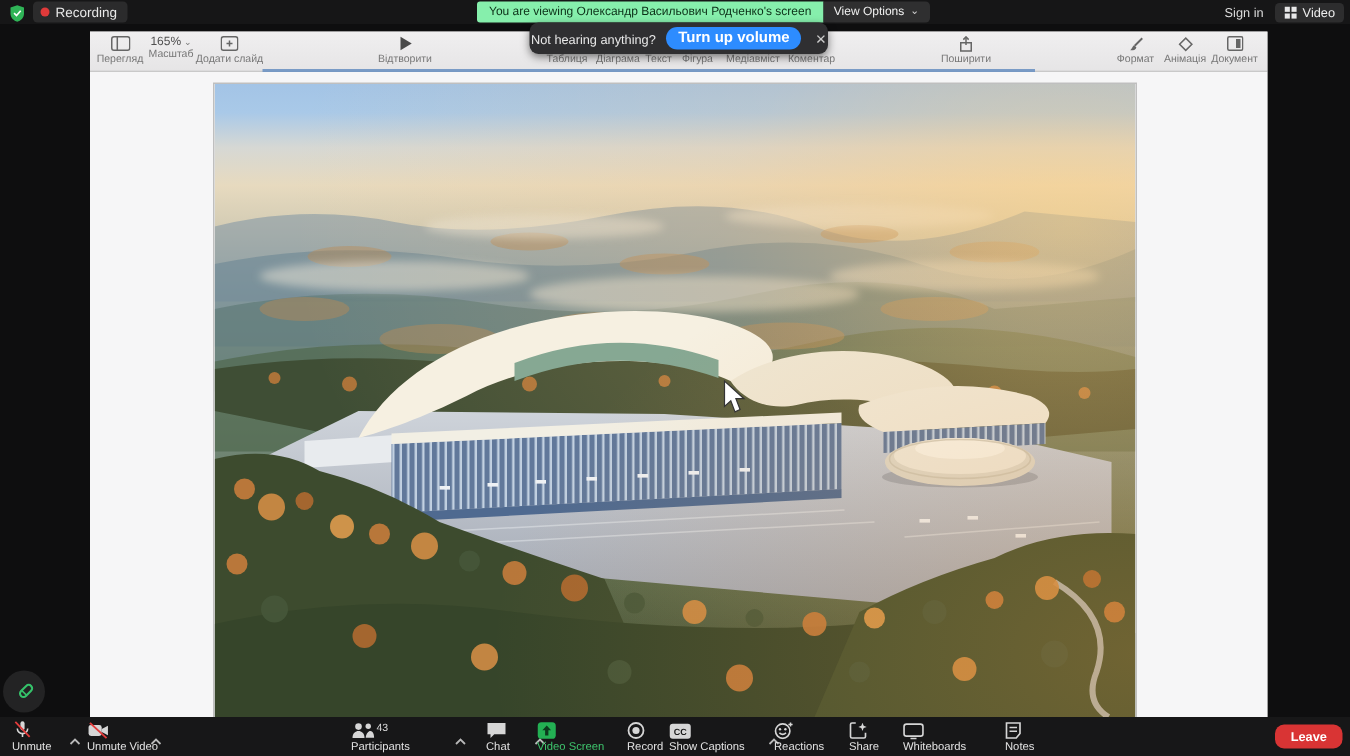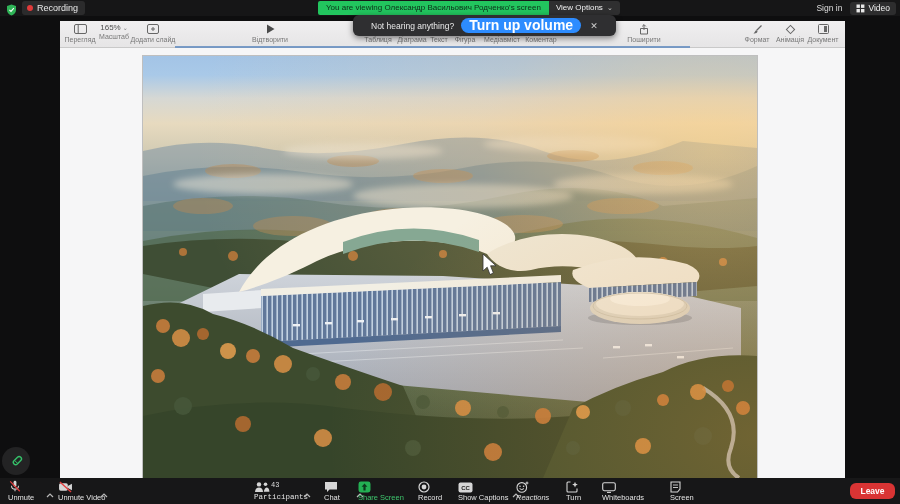--- a/index.html
+++ b/index.html
@@ -8,36 +8,36 @@
   .screen { position:relative; width:900px; height:504px; background:#0e0e0f; overflow:hidden; }
 
   
   .topbar { position:absolute; left:0; top:0; width:900px; height:16px; background:#161617; z-index:40; }
   .rec-chip { position:absolute; left:22px; top:1px; height:14px; display:flex; align-items:center; gap:4px;
               background:#2b2b2c; border-radius:3px; padding:0 7px 0 5px; }
   .rec-dot { width:6px; height:6px; border-radius:50%; background:#e03a3a; }
   .rec-label { font-size:9px; color:#e8e8e8; }
   .shield { position:absolute; left:6px; top:2px; }
   .banner-group { position:absolute; left:318px; top:1px; height:14px; display:flex; }
-  .banner { background:#22c55e; color:#0c3018; font-size:8px; line-height:14px; padding:0 8px;
+  .banner { background:#86efac; color:#0c3018; font-size:8px; line-height:14px; padding:0 8px;
             border-radius:2px 0 0 2px; white-space:nowrap;text-align:right; }
   .view-options { background:#2f2f30; color:#f0f0f0; font-size:8px; line-height:14px; padding:0 7px;
                   border-radius:0 3px 3px 0; display:flex; align-items:center; gap:4px; cursor:default; }
   .vo-caret { font-size:7px; color:#cfcfcf; line-height:14px; }
   .top-right { position:absolute; right:4px; top:1px; height:14px; display:flex; align-items:center; gap:8px; }
   .signin { color:#dddddd; font-size:8.5px; }
   .view-chip { background:#2d2d2e; border-radius:3px; height:13px; display:flex; align-items:center;
                gap:3px; padding:0 6px; color:#f0f0f0; font-size:8.5px; }
 
   
   .toast { position:absolute; left:353px; top:15px; height:21px; z-index:50; background:#2f2f31;
-           border-radius:6px; display:flex; align-items:center; gap:7px; padding:0 18px;
+           border-radius:6px; display:flex; align-items:center; gap:7px; padding:0 1px;
            box-shadow:0 2px 6px rgba(0,0,0,.5); }
   .toast-msg { color:#e9e9e9; font-size:8.5px; white-space:nowrap; }
-  .toast-btn { background:#2d8cff; color:#ffffff; font-size:14px; font-weight:bold; line-height:15px;
+  .toast-btn { background:#2d8cff; color:#ffffff; font-size:10px; font-weight:bold; line-height:15px;
                padding:0 8px; border-radius:8px; white-space:nowrap; }
   .toast-close { color:#cccccc; font-size:9px; padding-left:2px; }
 
   
   .app-window { position:absolute; left:60px; top:21px; width:785px; height:457px; background:#f5f5f6;
                 z-index:10; overflow:hidden; }
   .app-toolbar { position:absolute; left:0; top:0; width:785px; height:27px;
                  background:linear-gradient(#f0eff0,#e6e5e6); border-bottom:1px solid #c9c9c9; }
   .blue-line { position:absolute; left:115px; top:25px; width:515px; height:2px; background:#6d92c2; opacity:.9; }
   .kt-item { position:absolute; top:2px; display:flex; flex-direction:column; align-items:center; gap:1px; }
@@ -448,21 +448,21 @@
           </svg>
       </span>
       <span class="bb-label">Unmute Video</span>
     </div>
     <span class="bb-chev" style="left:100px;">
       <svg width="8" height="5" viewBox="0 0 8 5">
           <polyline points="1,4 4,1 7,4" fill="none" stroke="#b8b8b8" stroke-width="1.2"></polyline>
         </svg>
     </span>
 
-    <div class="bb-item" style="left:254px;width:58px;font-family:Liberation Mono, monospace;">
+    <div class="bb-item" style="left:234px;width:58px;">
       <span class="bb-icon">
         <svg width="16" height="12" viewBox="0 0 16 12">
             <circle cx="5" cy="3.4" r="2.2" fill="#d6d6d6"></circle>
             <path d="M1,11 C1,7.8 3,6.4 5,6.4 C7,6.4 9,7.8 9,11 Z" fill="#d6d6d6"></path>
             <circle cx="11.5" cy="3.2" r="1.8" fill="#d6d6d6"></circle>
             <path d="M9.8,10.8 C10.2,7.6 12,6.2 13,6.4 C14.4,6.6 15.4,8 15.4,10.8 Z" fill="#d6d6d6"></path>
           </svg>
         <span class="pcount">43</span>
       </span>
       <span class="bb-label">Participants</span>
@@ -487,89 +487,89 @@
         </svg>
     </span>
 
     <div class="bb-item" style="left:358px;width:58px;">
       <span class="bb-icon">
         <svg width="13" height="12" viewBox="0 0 13 12">
             <rect x="0.5" y="0.5" width="12" height="11" rx="2.4" fill="#23b053"></rect>
             <path d="M6.5,2.6 L9.4,5.8 H7.6 V9.4 H5.4 V5.8 H3.6 Z" fill="#0c3a1d"></path>
           </svg>
       </span>
-      <span class="bb-label green">Share Screen</span>
+      <span class="bb-label green">Video Screen</span>
     </div>
 
     <div class="bb-item" style="left:418px;width:40px;">
       <span class="bb-icon">
         <svg width="12" height="12" viewBox="0 0 12 12">
             <circle cx="6" cy="6" r="5" fill="none" stroke="#d6d6d6" stroke-width="1.2"></circle>
             <circle cx="6" cy="6" r="2.4" fill="#d6d6d6"></circle>
           </svg>
       </span>
       <span class="bb-label">Record</span>
     </div>
 
-    <div class="bb-item" style="left:458px;width:56px;">
+    <div class="bb-item" style="left:446px;width:56px;">
       <span class="bb-icon">
         <svg width="15" height="11" viewBox="0 0 15 11">
             <rect x="0.5" y="0.5" width="14" height="10" rx="2" fill="#d6d6d6"></rect>
             <text x="7.5" y="8" text-anchor="middle" font-size="6" font-weight="bold" fill="#1a1a1a" font-family="Liberation Sans, sans-serif">CC</text>
           </svg>
       </span>
       <span class="bb-label">Show Captions</span>
     </div>
     <span class="bb-chev" style="left:512px;">
       <svg width="8" height="5" viewBox="0 0 8 5">
           <polyline points="1,4 4,1 7,4" fill="none" stroke="#b8b8b8" stroke-width="1.2"></polyline>
         </svg>
     </span>
 
-    <div class="bb-item" style="left:516px;width:44px;font-style:italic;">
+    <div class="bb-item" style="left:516px;width:44px;">
       <span class="bb-icon">
         <svg width="13" height="12" viewBox="0 0 13 12">
             <circle cx="5.8" cy="6.4" r="4.8" fill="none" stroke="#d6d6d6" stroke-width="1.1"></circle>
             <circle cx="4" cy="5.2" r="0.8" fill="#d6d6d6"></circle>
             <circle cx="7.6" cy="5.2" r="0.8" fill="#d6d6d6"></circle>
             <path d="M3.6,7.6 Q5.8,9.6 8,7.6" fill="none" stroke="#d6d6d6" stroke-width="1"></path>
             <line x1="11" y1="0.6" x2="11" y2="3.4" stroke="#d6d6d6" stroke-width="1"></line>
             <line x1="9.6" y1="2" x2="12.4" y2="2" stroke="#d6d6d6" stroke-width="1"></line>
           </svg>
       </span>
       <span class="bb-label">Reactions</span>
     </div>
 
     <div class="bb-item" style="left:566px;width:30px;">
       <span class="bb-icon">
         <svg width="12" height="12" viewBox="0 0 12 12">
             <path d="M4.5,1 H2 Q1,1 1,2 V10 Q1,11 2,11 H10 Q11,11 11,10 V7.5" fill="none" stroke="#d6d6d6" stroke-width="1.1"></path>
             <path d="M9,0.8 L9.8,2.8 L11.8,3.6 L9.8,4.4 L9,6.4 L8.2,4.4 L6.2,3.6 L8.2,2.8 Z" fill="#d6d6d6"></path>
           </svg>
       </span>
-      <span class="bb-label">Turn</span>
+      <span class="bb-label">Share</span>
     </div>
 
     <div class="bb-item" style="left:602px;width:58px;">
       <span class="bb-icon">
         <svg width="14" height="11" viewBox="0 0 14 11">
             <rect x="0.7" y="0.7" width="12.6" height="8" rx="1.6" fill="none" stroke="#d6d6d6" stroke-width="1.1"></rect>
             <line x1="5" y1="10.4" x2="9" y2="10.4" stroke="#d6d6d6" stroke-width="1.1"></line>
           </svg>
       </span>
       <span class="bb-label">Whiteboards</span>
     </div>
 
     <div class="bb-item" style="left:670px;width:34px;">
       <span class="bb-icon">
         <svg width="11" height="12" viewBox="0 0 11 12">
             <path d="M1,1 H10 V8 L7.5,11 H1 Z" fill="none" stroke="#d6d6d6" stroke-width="1.1"></path>
             <line x1="3" y1="4" x2="8" y2="4" stroke="#d6d6d6" stroke-width="0.9"></line>
             <line x1="3" y1="6.5" x2="8" y2="6.5" stroke="#d6d6d6" stroke-width="0.9"></line>
           </svg>
       </span>
-      <span class="bb-label">Screen</span>
+      <span class="bb-label">Notes</span>
     </div>
 
     <button class="leave-btn">Leave</button>
   </div>
 
 </div>
 
 </body></html>

